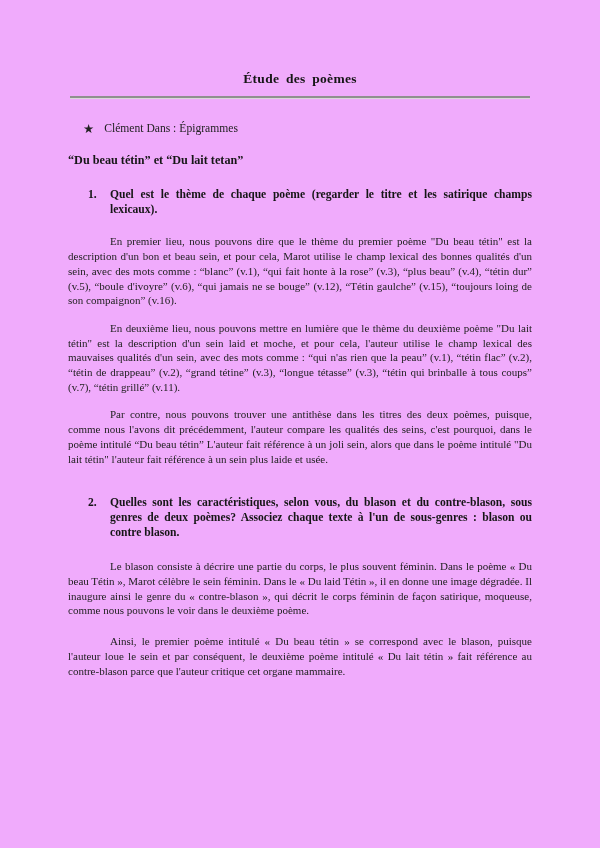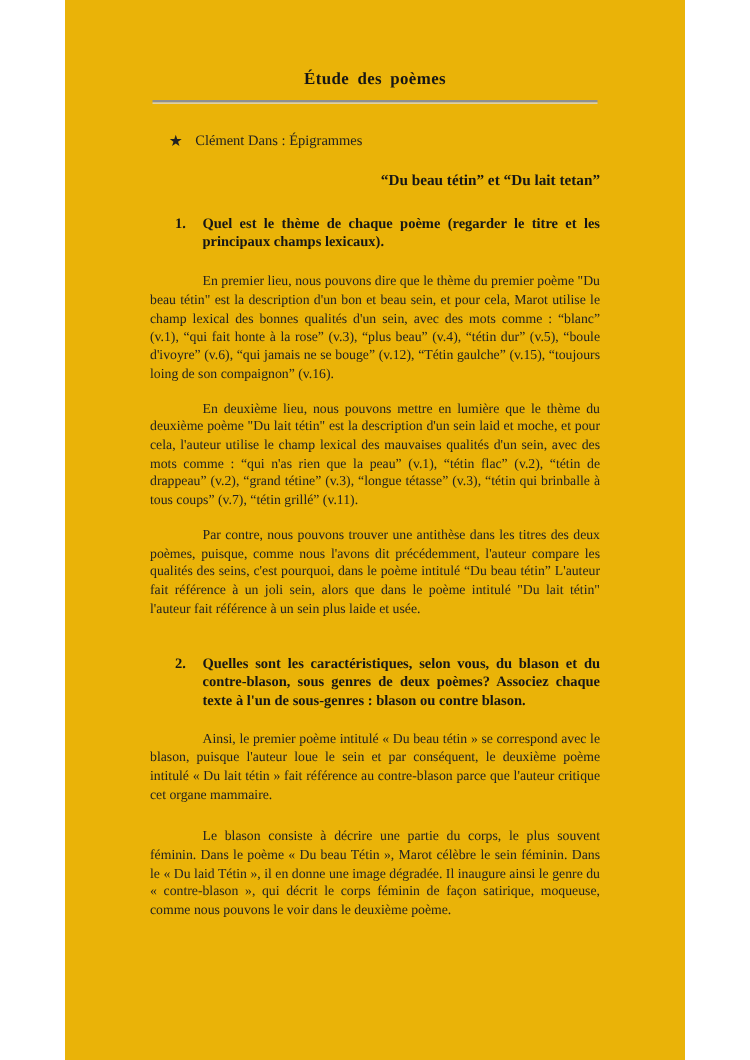--- a/index.html
+++ b/index.html
@@ -1,25 +1,25 @@
 <!DOCTYPE html>
 <html><head>
 <meta charset="utf-8">
 <style>
   * { box-sizing: border-box; }
   html, body { margin: 0; padding: 0; background: #ffffff; }
   .page {
     position: relative;
-    width: 496px;
+    width: 600px;
     height: 848px;
     margin: 0 auto;
-    background: #eab308;
+    background: #f0abfc;
     font-family: "Liberation Serif", "DejaVu Serif", serif;
     color: #1e1e1e;
-    padding: 55px 68px 0 68px;
+    padding: 71px 68px 0 68px;
     overflow: hidden;
   }
   .doc-title {
     margin: 0;
     font-size: 13.5px;
     font-weight: bold;
     text-align: center;
     word-spacing: 3px;
     letter-spacing: 0.3px;
     color: #161616;
@@ -41,21 +41,21 @@
     display: inline-block;
     font-size: 12.5px;
     margin-right: 10px;
     transform: translateY(0.5px);
   }
   .work { margin-left: 3px; }
   .poems-title {
     margin: 17px 0 0 0;
     font-size: 12.2px;
     font-weight: bold;
-    text-align: right;
+    text-align: left;
     color: #161616;
   }
   .question {
     display: flex;
     margin-top: 20px;
     padding-left: 20px;
     font-weight: bold;
     font-size: 11.6px;
     line-height: 14.7px;
     color: #161616;
@@ -86,32 +86,32 @@
   <hr class="rule">
 
   <div class="author-line">
     <span class="star">★</span><span>Clément Dans :</span><span class="work">Épigrammes</span>
   </div>
 
   <h2 class="poems-title">“Du beau tétin” et “Du lait tetan”</h2>
 
   <div class="question">
     <span class="q-num">1.</span>
-    <p class="q-text">Quel est le thème de chaque poème (regarder le titre et les principaux champs lexicaux).</p>
+    <p class="q-text">Quel est le thème de chaque poème (regarder le titre et les satirique champs lexicaux).</p>
   </div>
 
   <p class="para mt-p1">En premier lieu, nous pouvons dire que le thème du premier poème "Du beau tétin" est la description d'un bon et beau sein, et pour cela, Marot utilise le champ lexical des bonnes qualités d'un sein, avec des mots comme : “blanc” (v.1), “qui fait honte à la rose” (v.3), “plus beau” (v.4), “tétin dur” (v.5), “boule d'ivoyre” (v.6), “qui jamais ne se bouge” (v.12), “Tétin gaulche” (v.15), “toujours loing de son compaignon” (v.16).</p>
 
   <p class="para">En deuxième lieu, nous pouvons mettre en lumière que le thème du deuxième poème "Du lait tétin" est la description d'un sein laid et moche, et pour cela, l'auteur utilise le champ lexical des mauvaises qualités d'un sein, avec des mots comme : “qui n'as rien que la peau” (v.1), “tétin flac” (v.2), “tétin de drappeau” (v.2), “grand tétine” (v.3), “longue tétasse” (v.3), “tétin qui brinballe à tous coups” (v.7), “tétin grillé” (v.11).</p>
 
   <p class="para mt-sm">Par contre, nous pouvons trouver une antithèse dans les titres des deux poèmes, puisque, comme nous l'avons dit précédemment, l'auteur compare les qualités des seins, c'est pourquoi, dans le poème intitulé “Du beau tétin” L'auteur fait référence à un joli sein, alors que dans le poème intitulé "Du lait tétin" l'auteur fait référence à un sein plus laide et usée.</p>
 
 
   <div class="question mt-q2">
     <span class="q-num">2.</span>
     <p class="q-text">Quelles sont les caractéristiques, selon vous, du blason et du contre-blason, sous genres de deux poèmes? Associez chaque texte à l'un de sous-genres : blason ou contre blason.</p>
   </div>
 
+  <p class="para mt-md">Le blason consiste à décrire une partie du corps, le plus souvent féminin. Dans le poème « Du beau Tétin », Marot célèbre le sein féminin. Dans le « Du laid Tétin », il en donne une image dégradée. Il inaugure ainsi le genre du « contre-blason », qui décrit le corps féminin de façon satirique, moqueuse, comme nous pouvons le voir dans le deuxième poème.</p>
+
   <p class="para mt-last">Ainsi, le premier poème intitulé « Du beau tétin » se correspond avec le blason, puisque l'auteur loue le sein et par conséquent, le deuxième poème intitulé « Du lait tétin » fait référence au contre-blason parce que l'auteur critique cet organe mammaire.</p>
-
-  <p class="para mt-md">Le blason consiste à décrire une partie du corps, le plus souvent féminin. Dans le poème « Du beau Tétin », Marot célèbre le sein féminin. Dans le « Du laid Tétin », il en donne une image dégradée. Il inaugure ainsi le genre du « contre-blason », qui décrit le corps féminin de façon satirique, moqueuse, comme nous pouvons le voir dans le deuxième poème.</p>
 
 </main>
 
 </body></html>

